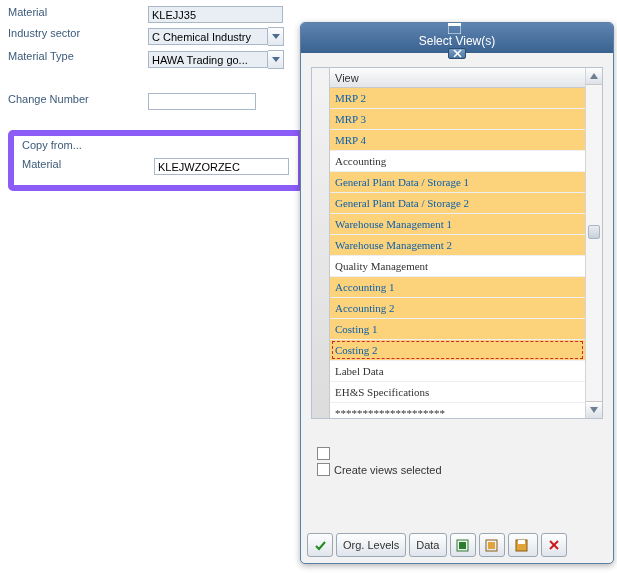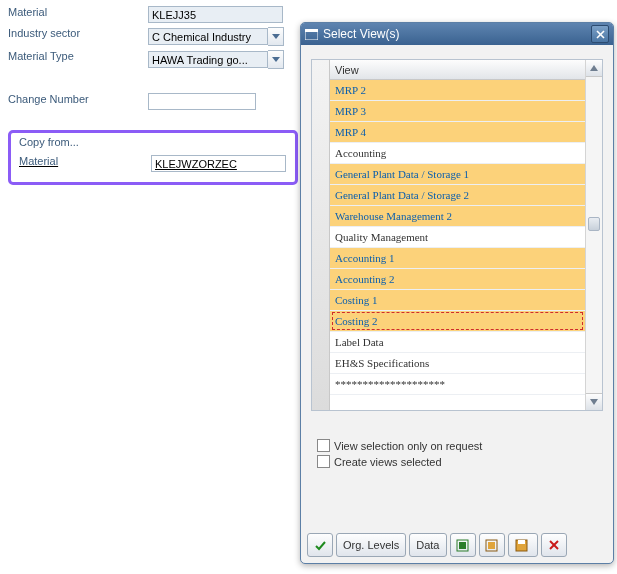--- a/index.html
+++ b/index.html
@@ -45,27 +45,26 @@
     width: 15px;
     height: 17px;
     border: 1px solid #a8b8c8;
     border-left: none;
     background: linear-gradient(#fdfdfd,#e2e8ef);
     display:flex;align-items:center;justify-content:center;
     cursor:pointer;
   }
   .dd-btn svg { display:block; }
   .group-box {
-    border: 3px solid #8b5cf6;
+    border: 6px solid #8b5cf6;
     border-radius: 5px;
     margin-top: 20px;
     padding: 22px 8px 10px 8px;
     position: relative;
     width: 268px;
-    text-decoration: underline;
   }
   .group-title {
     position: absolute;
     top: 3px;
     left: 8px;
     color: #3b5a7a;
   }
   
   .dialog {
     position: absolute;
@@ -74,29 +73,30 @@
     width: 312px;
     height: 540px;
     background: #f2f2f2;
     border: 1px solid #5c7fa6;
     border-radius: 5px;
     box-shadow: 0 2px 6px rgba(0,0,0,0.3);
     display:flex;
     flex-direction:column;
   }
   .dlg-title {
-    height: 22px;
+    height: 30px;
     background: linear-gradient(#5e84b0, #3a6290);
     color: #fff;
     display: flex;
     align-items: center;
     padding: 0 4px;
     border-top-left-radius: 4px;
     border-top-right-radius: 4px;
     font-size: 12px;
+    flex-direction: column;
   }
   .dlg-title .t-icon { margin-right: 5px; display:flex; }
   .dlg-title .spacer { flex:1; }
   .dlg-close {
     width: 16px;
     height: 16px;
     border: 1px solid #2c4b70;
     background: linear-gradient(#7ba0c7,#4a75a3);
     display:flex;align-items:center;justify-content:center;
     cursor:pointer;
@@ -276,20 +276,21 @@
       <div class="lv-leftsel"></div>
       <div class="lv-main">
         <div class="lv-header">View</div>
         <div class="lv-rows" id="lv-rows">
             <div class="lv-row sel">MRP 2</div>
             <div class="lv-row sel">MRP 3</div>
             <div class="lv-row sel">MRP 4</div>
             <div class="lv-row plain">Accounting</div>
             <div class="lv-row sel">General Plant Data / Storage 1</div>
             <div class="lv-row sel">General Plant Data / Storage 2</div>
+            <div class="lv-row sel">Warehouse Management 1</div>
             <div class="lv-row sel">Warehouse Management 2</div>
             <div class="lv-row plain">Quality Management</div>
             <div class="lv-row sel">Accounting 1</div>
             <div class="lv-row sel">Accounting 2</div>
             <div class="lv-row sel">Costing 1</div>
             <div class="lv-row sel focus">Costing 2</div>
             <div class="lv-row plain">Label Data</div>
             <div class="lv-row plain">EH&amp;S Specifications</div>
             <div class="lv-row plain">********************</div>
           </div>
@@ -306,21 +307,20 @@
             <svg width="8" height="6">
               <polygon points="0,0 8,0 4,6" fill="#6f7e90"></polygon>
             </svg>
           </div>
       </div>
     </div>
 
     <div class="checks">
       <div class="chk-row">
         <span class="chk"></span>
-        <span>View selection only on request</span>
       </div>
       <div class="chk-row">
         <span class="chk"></span>
         <span>Create views selected</span>
       </div>
     </div>
   </div>
   <div class="btnbar">
     <span class="tb-btn icon-only">
       <svg width="13" height="13">

